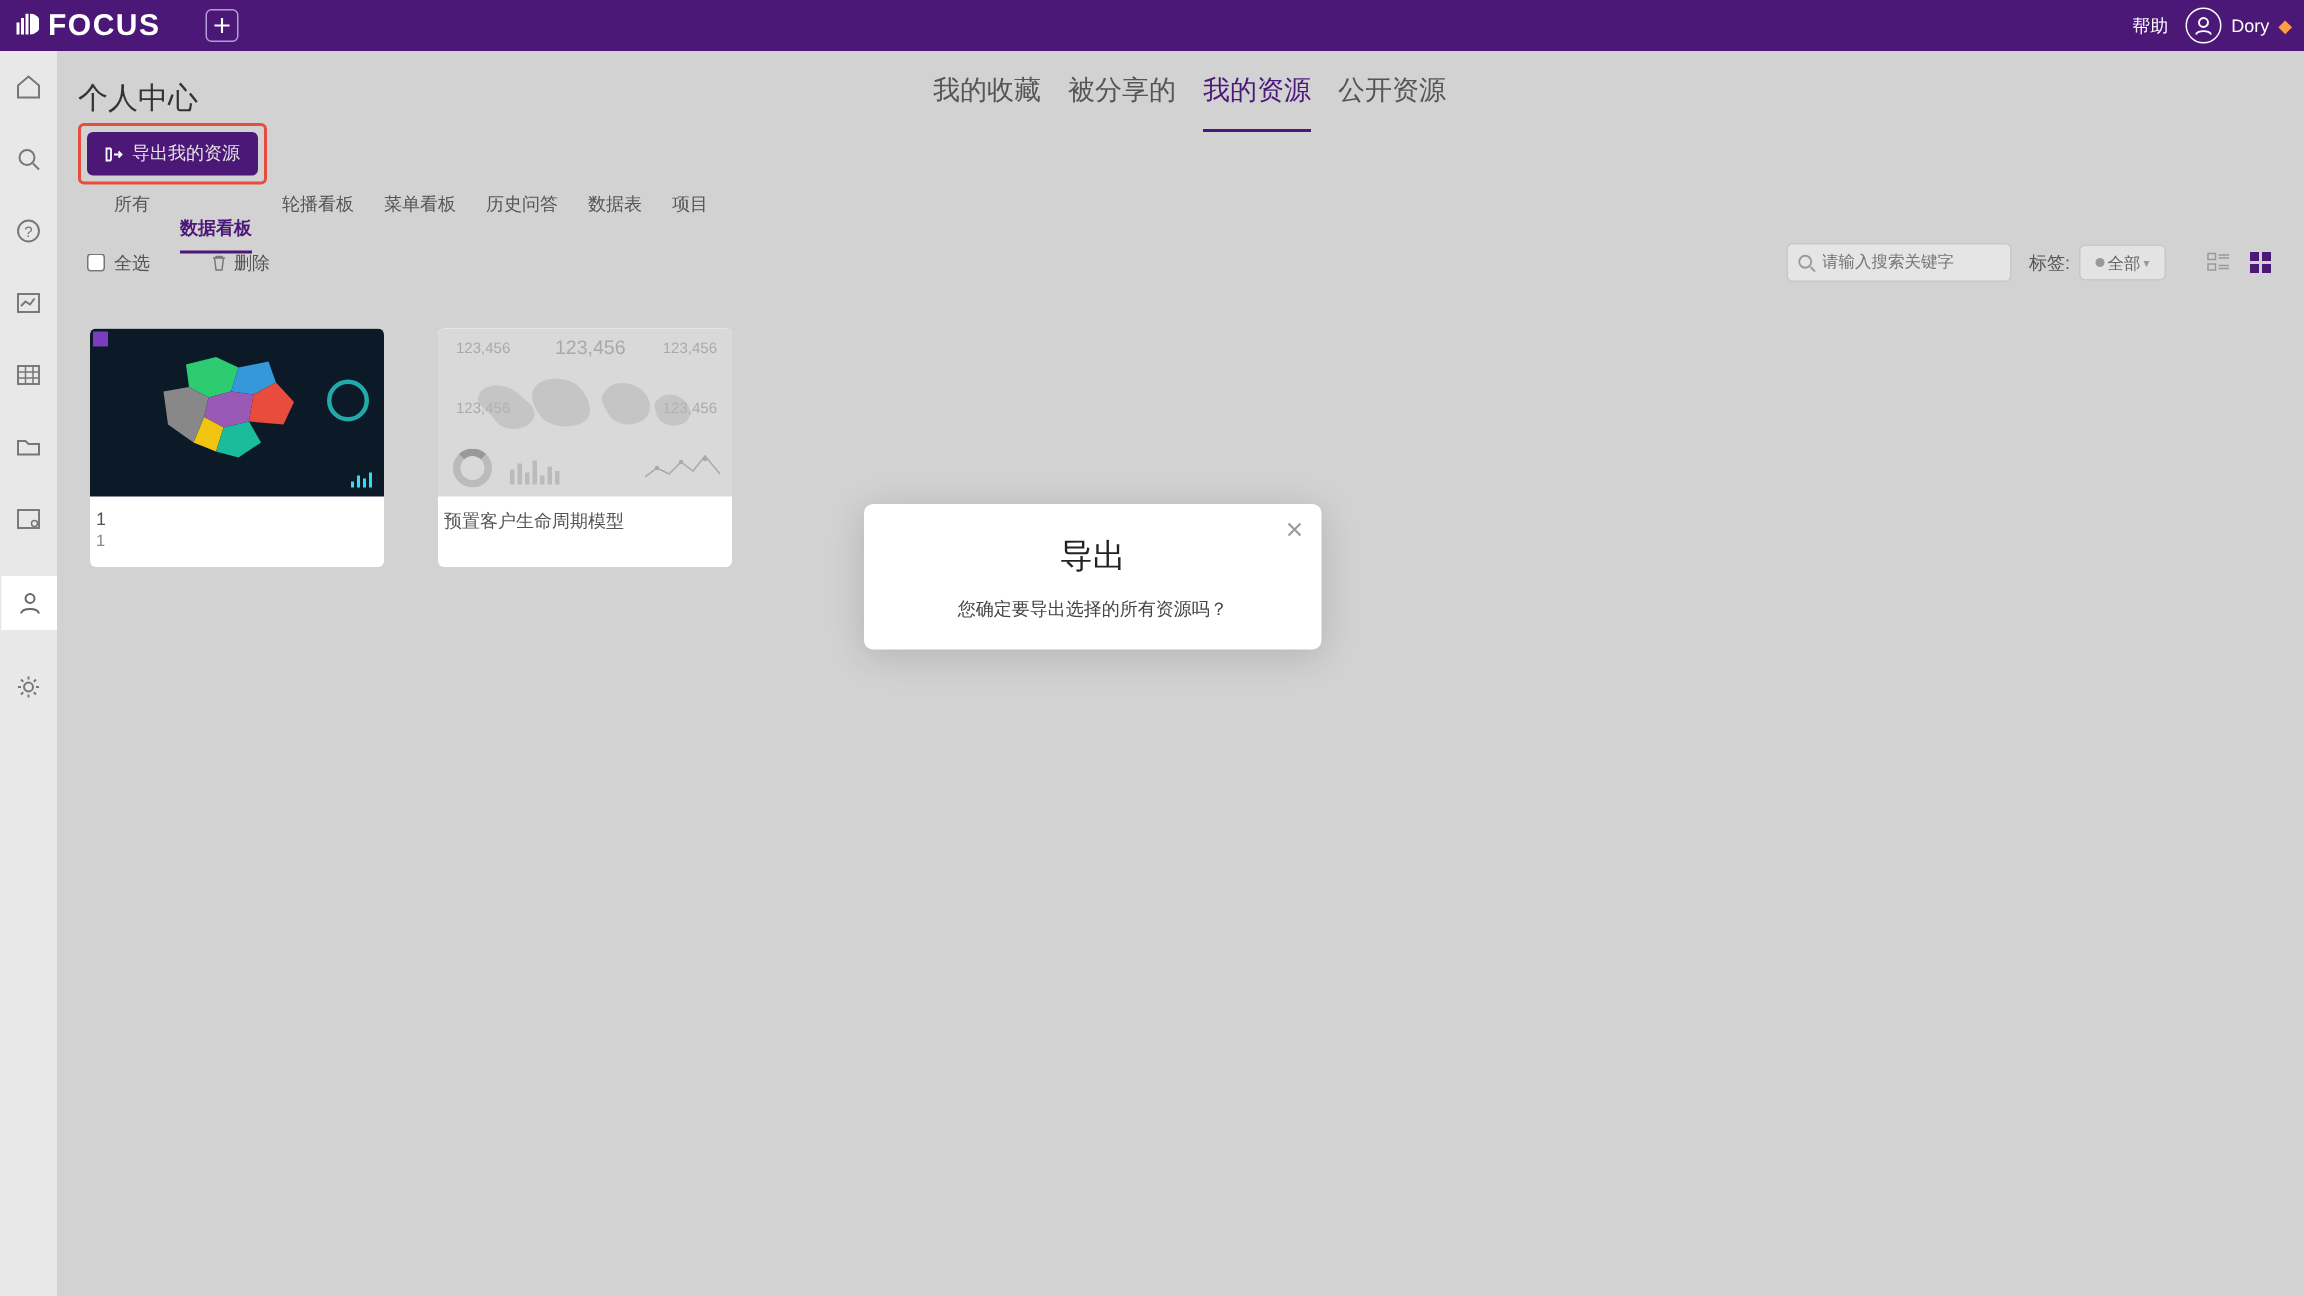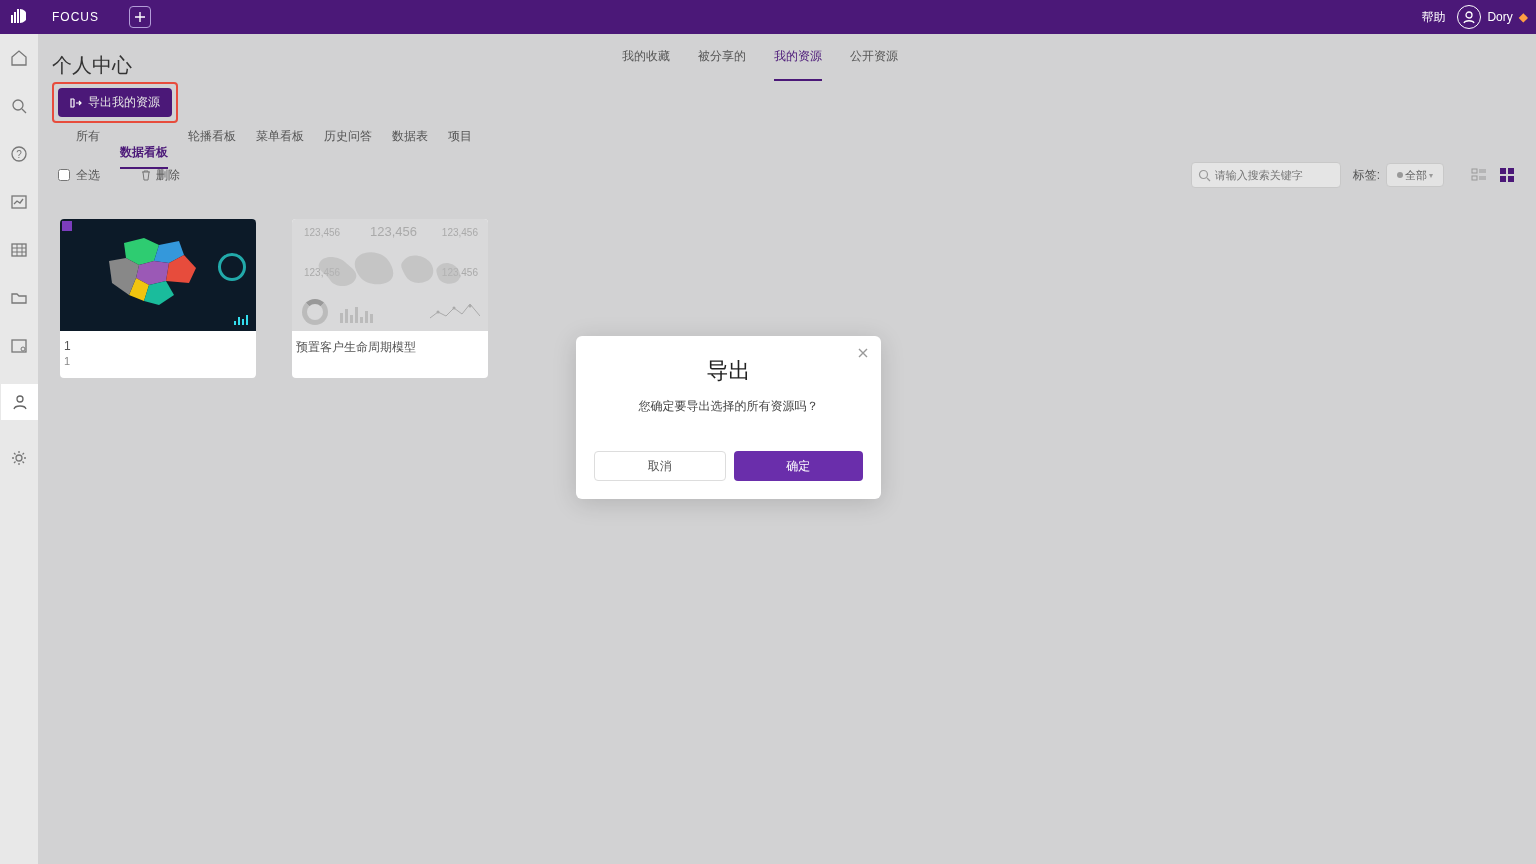--- a/index.html
+++ b/index.html
@@ -2,37 +2,37 @@
 <html><head>
 <meta charset="utf-8">
 <style>
 * { margin:0; padding:0; box-sizing:border-box; font-family:"Microsoft YaHei","PingFang SC",Arial,sans-serif; }
 body { width:1536px; height:864px; background:#d7d7d8; overflow:hidden; position:relative; }
 
 
 .topbar { position:absolute; top:0; left:0; width:1536px; height:34px; background:#4b1878; display:flex; align-items:center; }
 .logo { display:flex; align-items:center; color:#fff; margin-left:10px; gap:6px; }
 .logo-icon { width:16px; height:16px; }
-.logo-text { font-size:12px; font-weight:400; letter-spacing:1px;margin-left:20px; }
+.logo-text { font-size:20px; font-weight:700; letter-spacing:1px; }
 .plus-btn { width:22px; height:22px; border:1px solid #b39dd8; border-radius:4px; color:#fff; display:flex; align-items:center; justify-content:center; margin-left:30px; font-size:14px; }
 .topbar-right { position:absolute; right:8px; top:0; height:34px; display:flex; align-items:center; gap:12px; }
 .help-link { color:#fff; font-size:12px; }
 .user-chip { display:flex; align-items:center; gap:6px; color:#fff; font-size:12px; }
 .avatar { width:24px; height:24px; border:1.5px solid #fff; border-radius:50%; display:flex; align-items:center; justify-content:center; }
 .diamond { color:#ff9f43; font-size:12px; }
 
 
 .leftrail { position:absolute; top:34px; left:0; width:38px; height:830px; background:#e8e8e8; display:flex; flex-direction:column; align-items:center; padding-top:14px; gap:28px; }
 .leftrail .rail-item { width:20px; height:20px; color:#666; display:flex; align-items:center; justify-content:center; }
 .leftrail .rail-item.active { background:#fff; width:37px; height:36px; margin-left:1px; color:#555; }
 
 
 .main { position:absolute; top:34px; left:38px; right:0; bottom:0; background:#d2d2d3; }
 .page-title { position:absolute; top:18px; left:14px; font-size:20px; color:#333; }
-.nav-tabs { position:absolute; top:14px; left:584px; display:flex; gap:28px; font-size:12px; color:#555; }
+.nav-tabs { position:absolute; top:14px; left:584px; display:flex; gap:18px; font-size:18px; color:#555; }
 .nav-tab { padding-bottom:14px; }
 .nav-tab.active { color:#4b1878; border-bottom:2px solid #4b1878; }
 
 .export-highlight { position:absolute; top:48px; left:14px; border:2px solid #e74c3c; border-radius:4px; padding:4px; }
 .export-btn { background:#4b1878; color:#e5e5e5; font-size:12px; padding:6px 12px; border-radius:4px; display:flex; align-items:center; gap:6px; }
 
 .sub-tabs { position:absolute; top:94px; left:38px; display:flex; gap:20px; font-size:12px; color:#555; }
 .sub-tab { padding-bottom:6px; }
 .sub-tab.active { color:#4b1878; border-bottom:2px solid #4b1878; font-weight:600;margin-top:16px; }
 
@@ -296,17 +296,13 @@
 
 <div class="modal-backdrop"></div>
 <div class="modal">
   <div class="modal-close">
     <svg width="12" height="12" viewBox="0 0 12 12">
         <path d="M2 2l8 8M10 2l-8 8" stroke="#999" stroke-width="1.4"></path>
       </svg>
   </div>
   <div class="modal-title">导出</div>
   <div class="modal-msg">您确定要导出选择的所有资源吗？</div>
-  <div class="modal-btns">
-    <div class="modal-btn btn-cancel">取消</div>
-    <div class="modal-btn btn-ok">确定</div>
-  </div>
 </div>
 
 </body></html>

